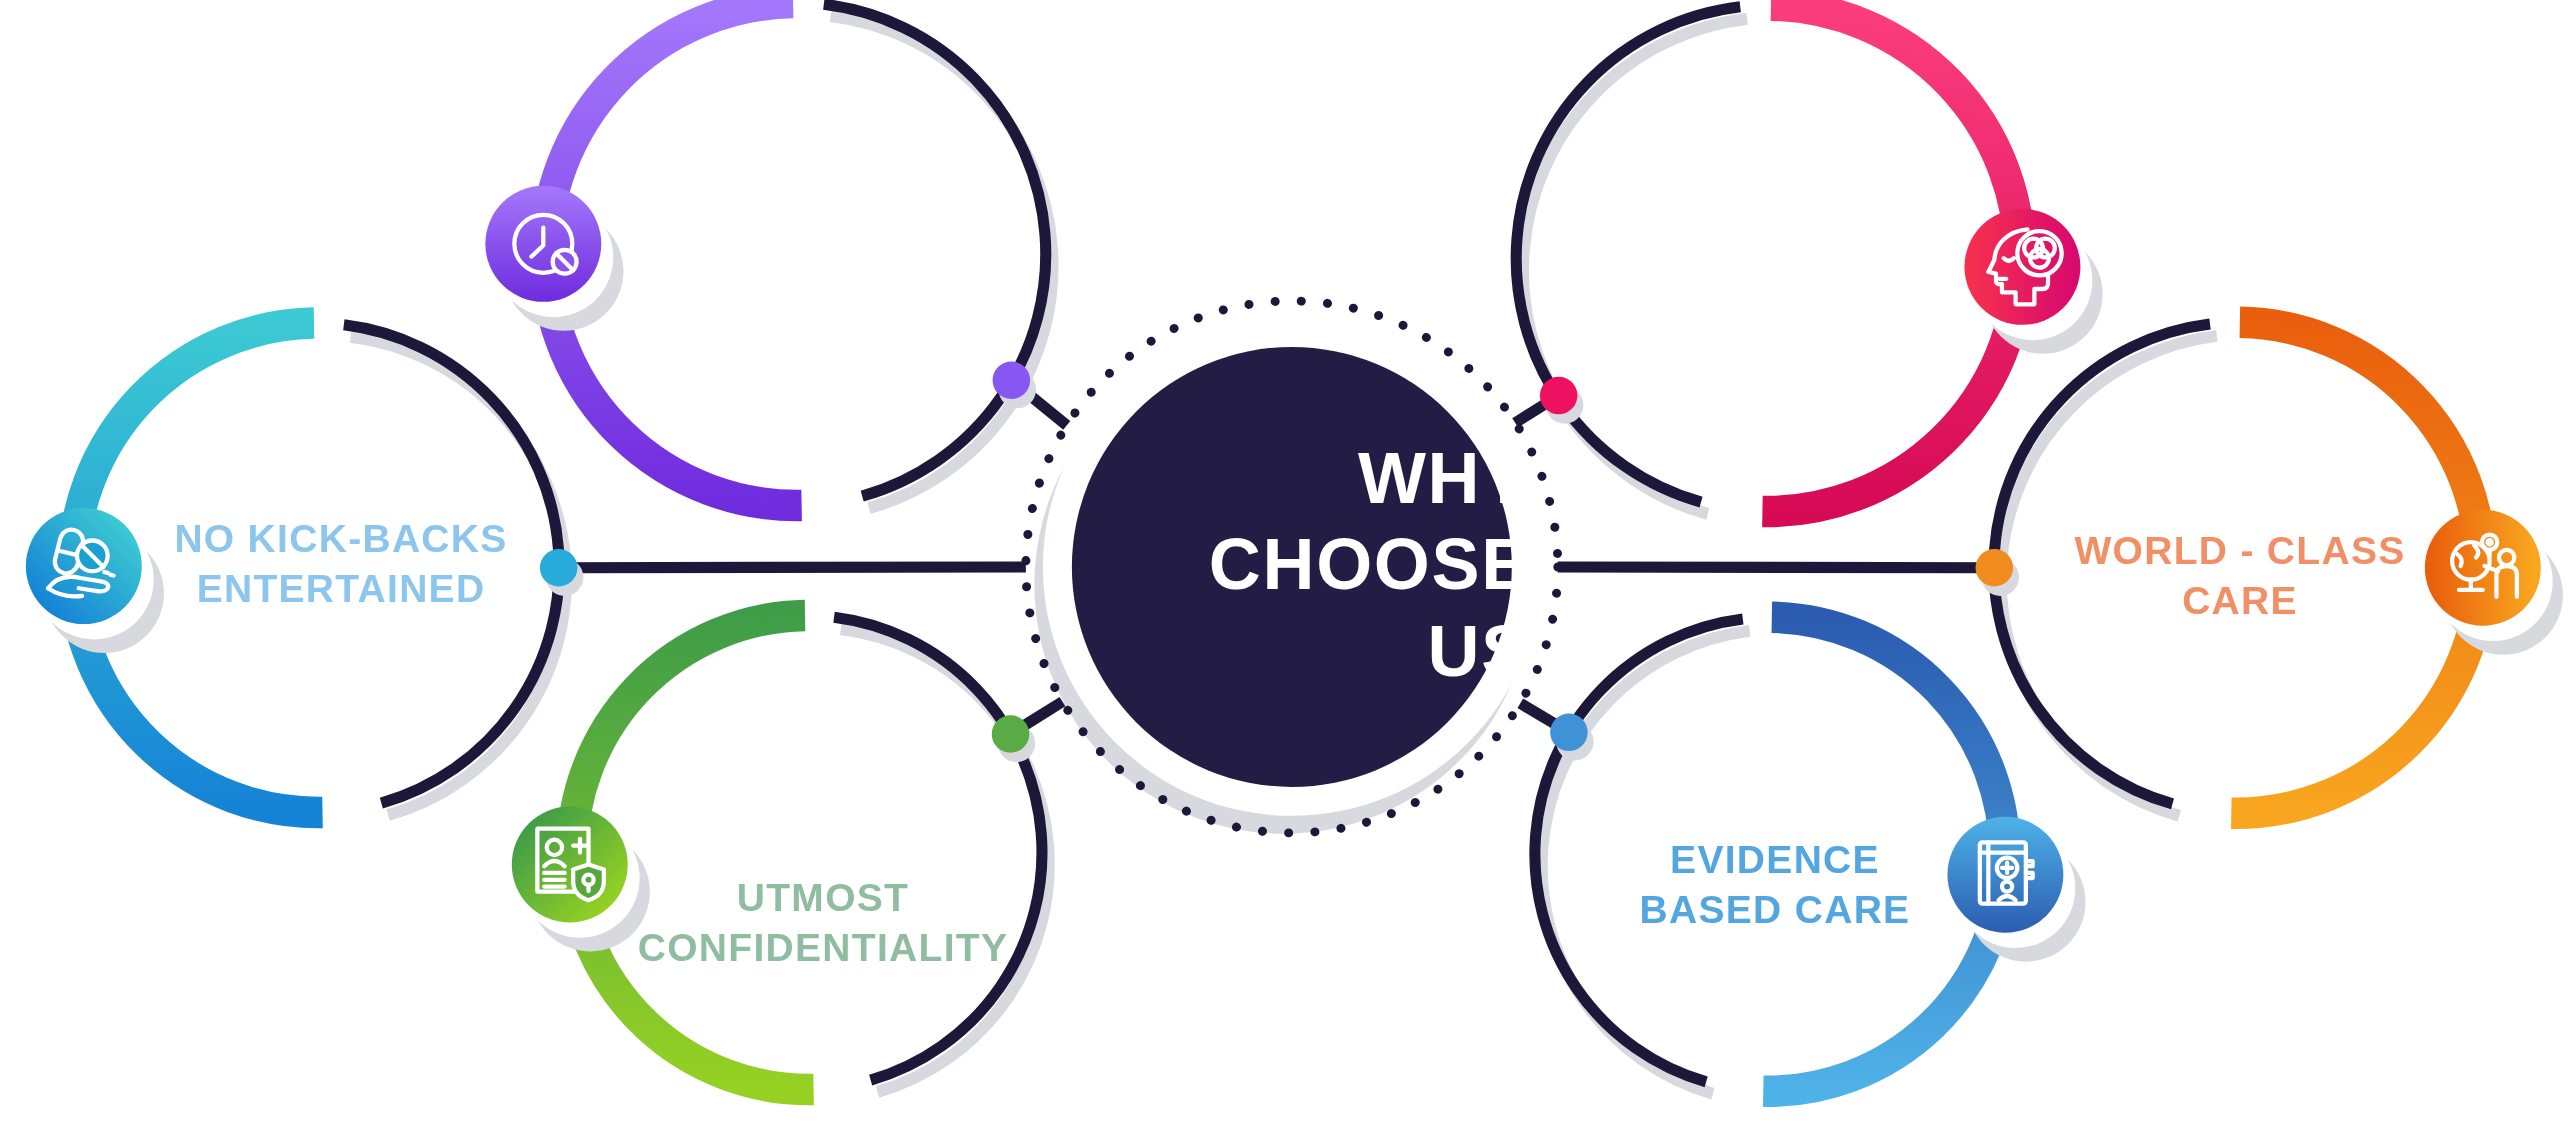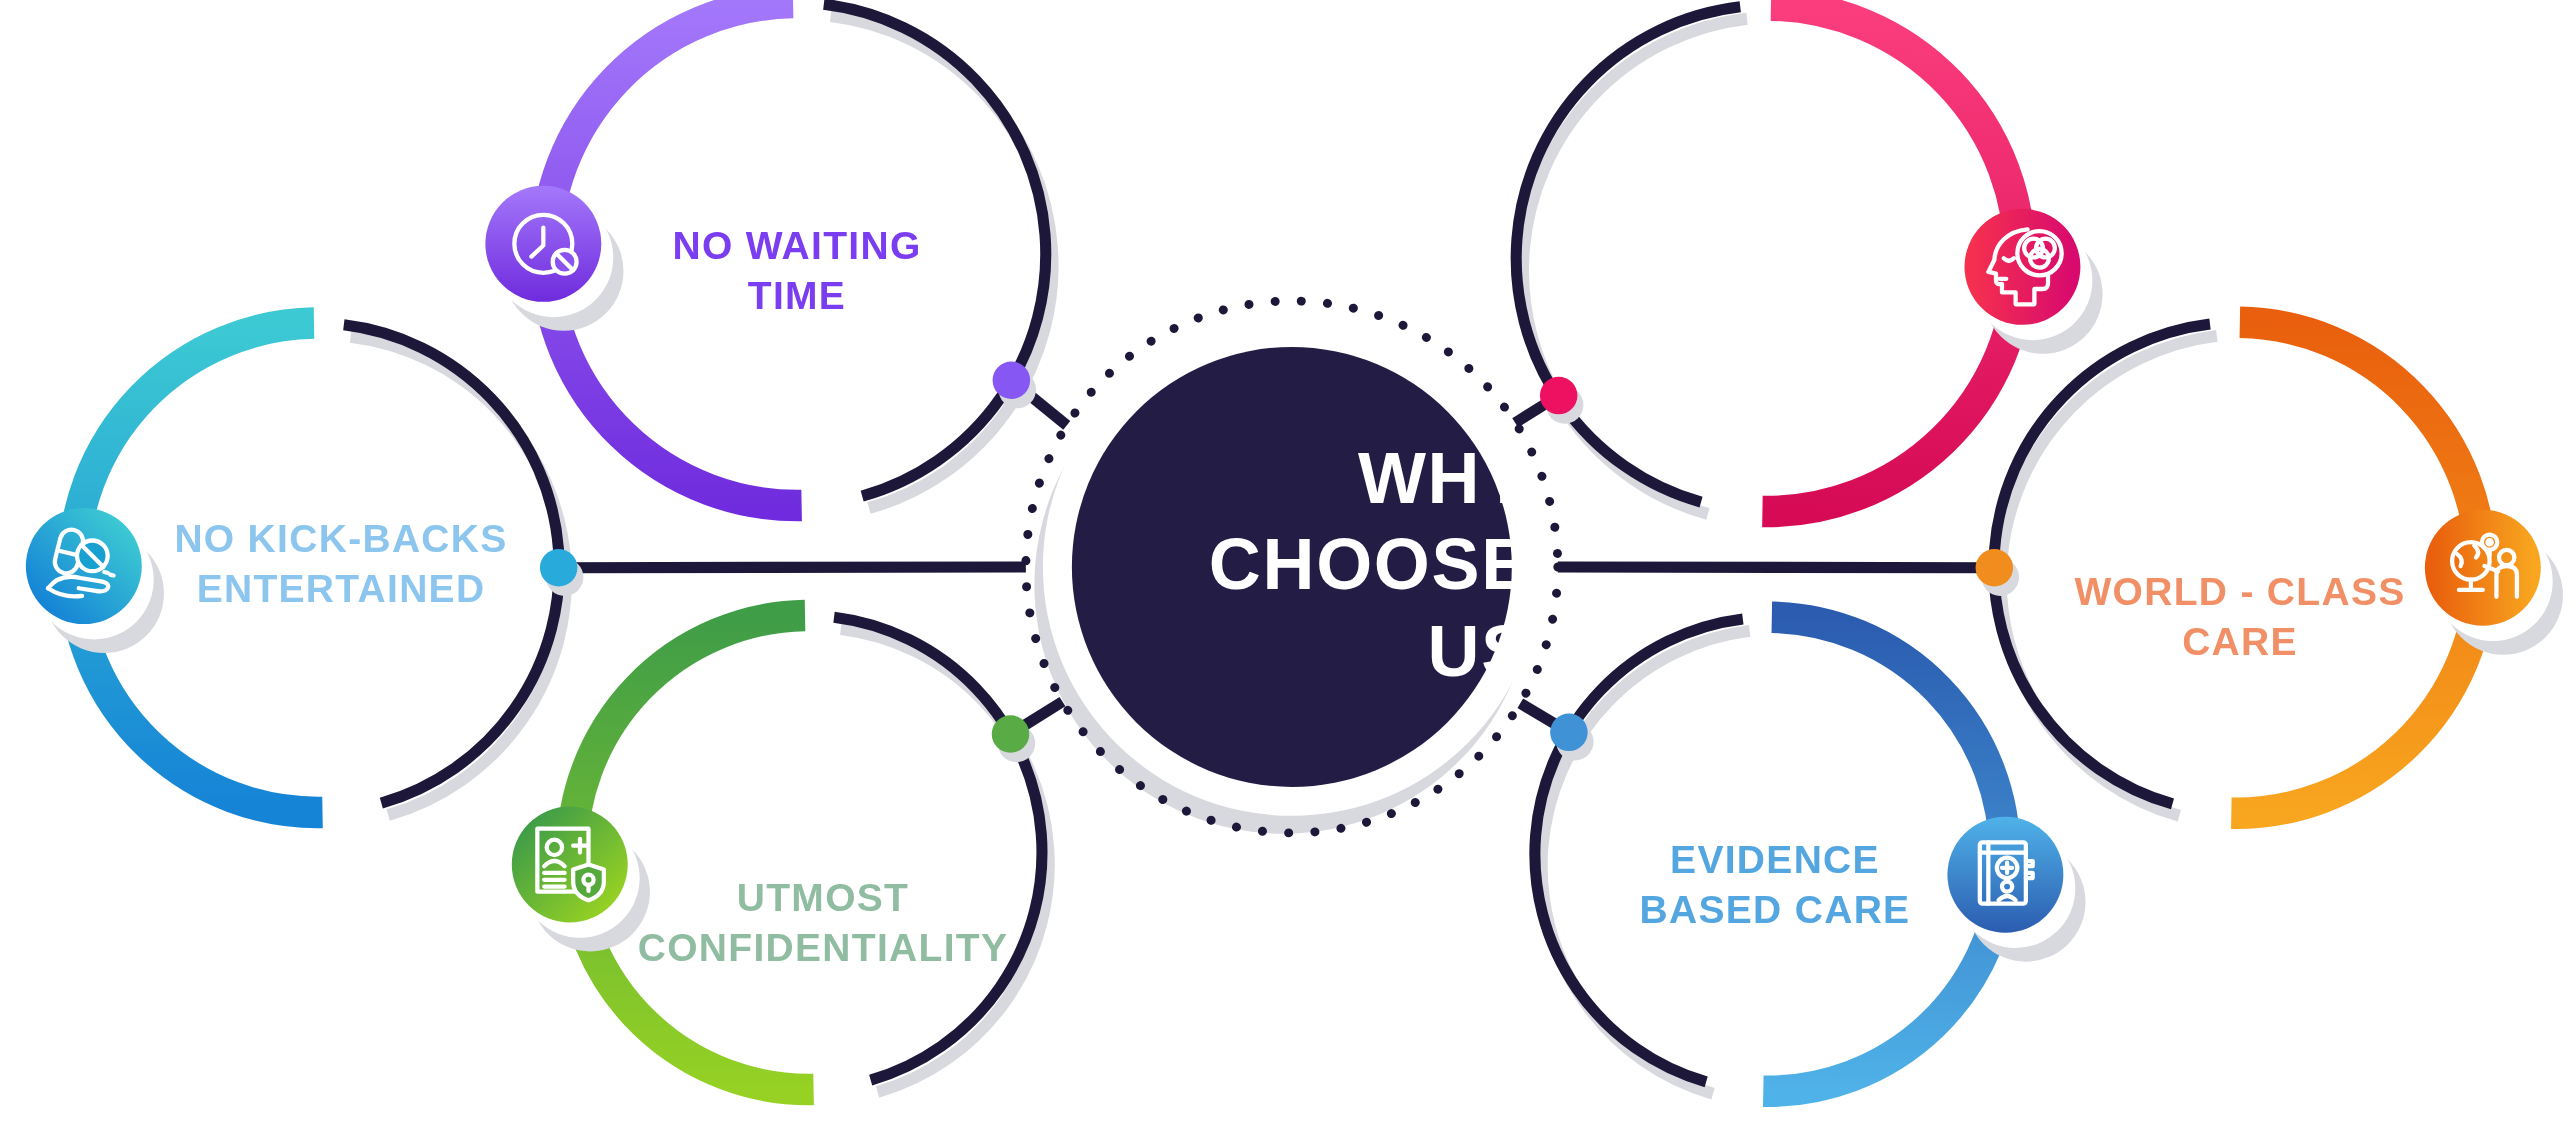--- a/index.html
+++ b/index.html
@@ -229,27 +229,25 @@
       <path d="M-30,-26 H24"></path>
       <circle cx="2" cy="-8" r="12"></circle>
       <path d="M2,-14 V-2 M-4,-8 H8"></path>
       <circle cx="2" cy="14" r="6"></circle>
       <path d="M-8,30 Q2,20 12,30"></path>
       <path d="M24,-16 H32 V-10 H24 M24,-2 H32 V4 H24"></path>
     </g>
   </g>
 </svg>
 
-<div class="label" style="left: 797px; top: 271px; color: rgb(123, 61, 240);">NO WAITING
-TIME</div>
 <div class="label" style="left: 341px; top: 564px; color: rgb(140, 197, 237);">NO KICK-BACKS
 ENTERTAINED</div>
 <div class="label" style="left: 823px; top: 923px; color: rgb(144, 189, 161);">UTMOST
 CONFIDENTIALITY</div>
-<div class="label" style="left: 2240px; top: 617px; color: rgb(241, 144, 102);">WORLD - CLASS
+<div class="label" style="left: 2240px; top: 576px; color: rgb(241, 144, 102);">WORLD - CLASS
 CARE</div>
 <div class="label" style="left: 1775px; top: 885px; color: rgb(83, 166, 224);">EVIDENCE
 BASED CARE</div>
 
 <div class="hub-title" style="left: 1292px; top: 565px; color: rgb(255, 255, 255);">WHY
 CHOOSE
 US</div>
 
 </div>
 

